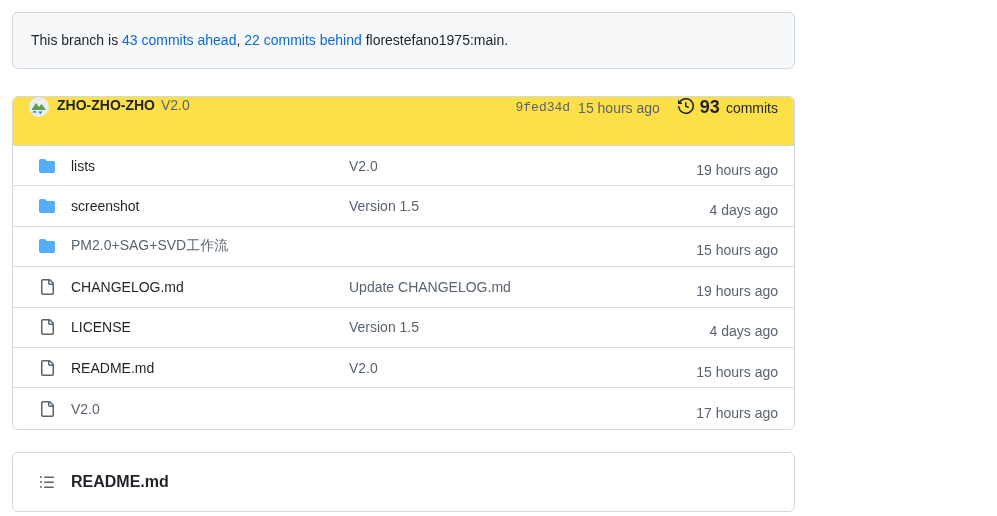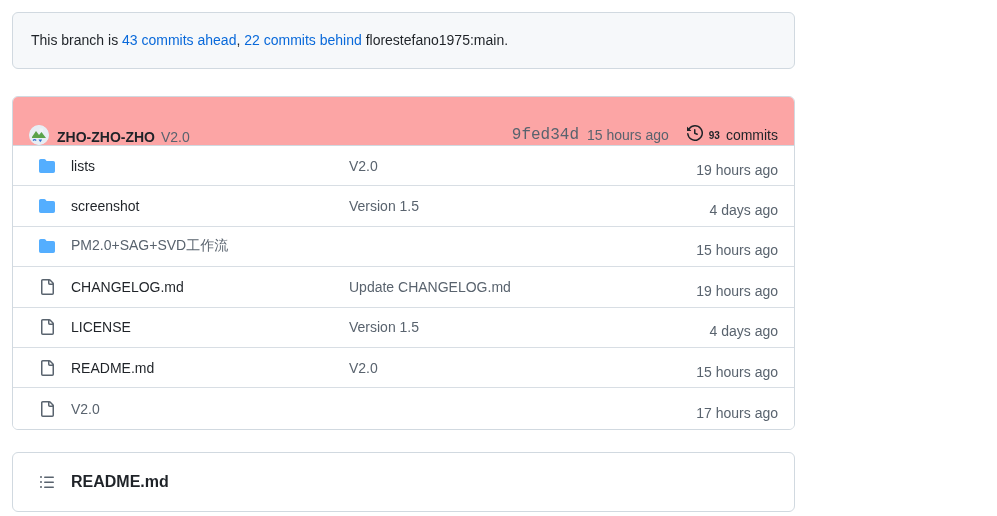--- a/index.html
+++ b/index.html
@@ -47,25 +47,25 @@
   .file-card {
     margin-top: 27px;
     border: 1px solid #d1d9e0;
     border-radius: 6px;
     overflow: hidden;
     background: #ffffff;
   }
 
   
   .commit-header {
-    background: #fca5a5;
+    background: #fde047;
     border-bottom: 1px solid #d1d9e0;
     height: 49px;
     display: flex;
-    align-items: flex-end;
+    align-items: flex-start;
     padding: 0 16px;
   }
   .avatar {
     width: 20px;
     height: 20px;
     border-radius: 50%;
     flex: 0 0 20px;
     overflow: hidden;
     margin-right: 8px;
     background: #dfe6ee;
@@ -85,40 +85,40 @@
     cursor: pointer;
   }
   .commit-right {
     margin-left: auto;
     display: flex;
     align-items: center;
     gap: 0;
   }
   .commit-hash {
     font-family: "Liberation Mono", monospace;
-    font-size: 16px;
+    font-size: 13px;
     color: #59636e;
     margin-right: 8px;
     cursor: pointer;
   }
   .commit-time {
     font-size: 14px;
     color: #59636e;
     margin-right: 18px;
   }
   .commits-count-wrap {
     display: flex;
     align-items: center;
     gap: 6px;
     cursor: pointer;
     color: #1f2328;
   }
   .history-icon { display: block; flex: 0 0 16px; }
   .commits-num {
-    font-size: 10px;
+    font-size: 18px;
     font-weight: bold;
     color: #1f2328;
   }
   .commits-label {
     font-size: 14px;
     color: #1f2328;
   }
 
   
   .file-row {

